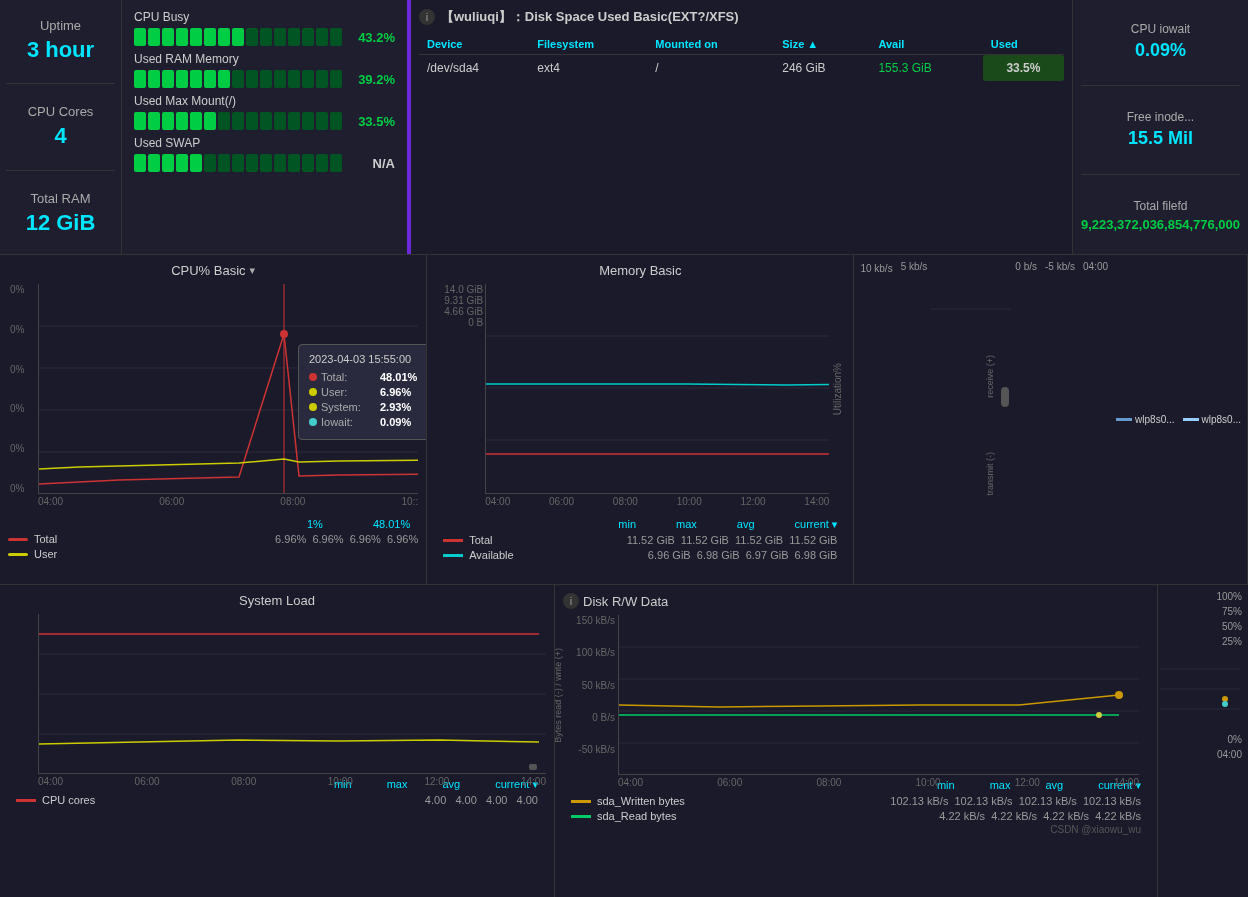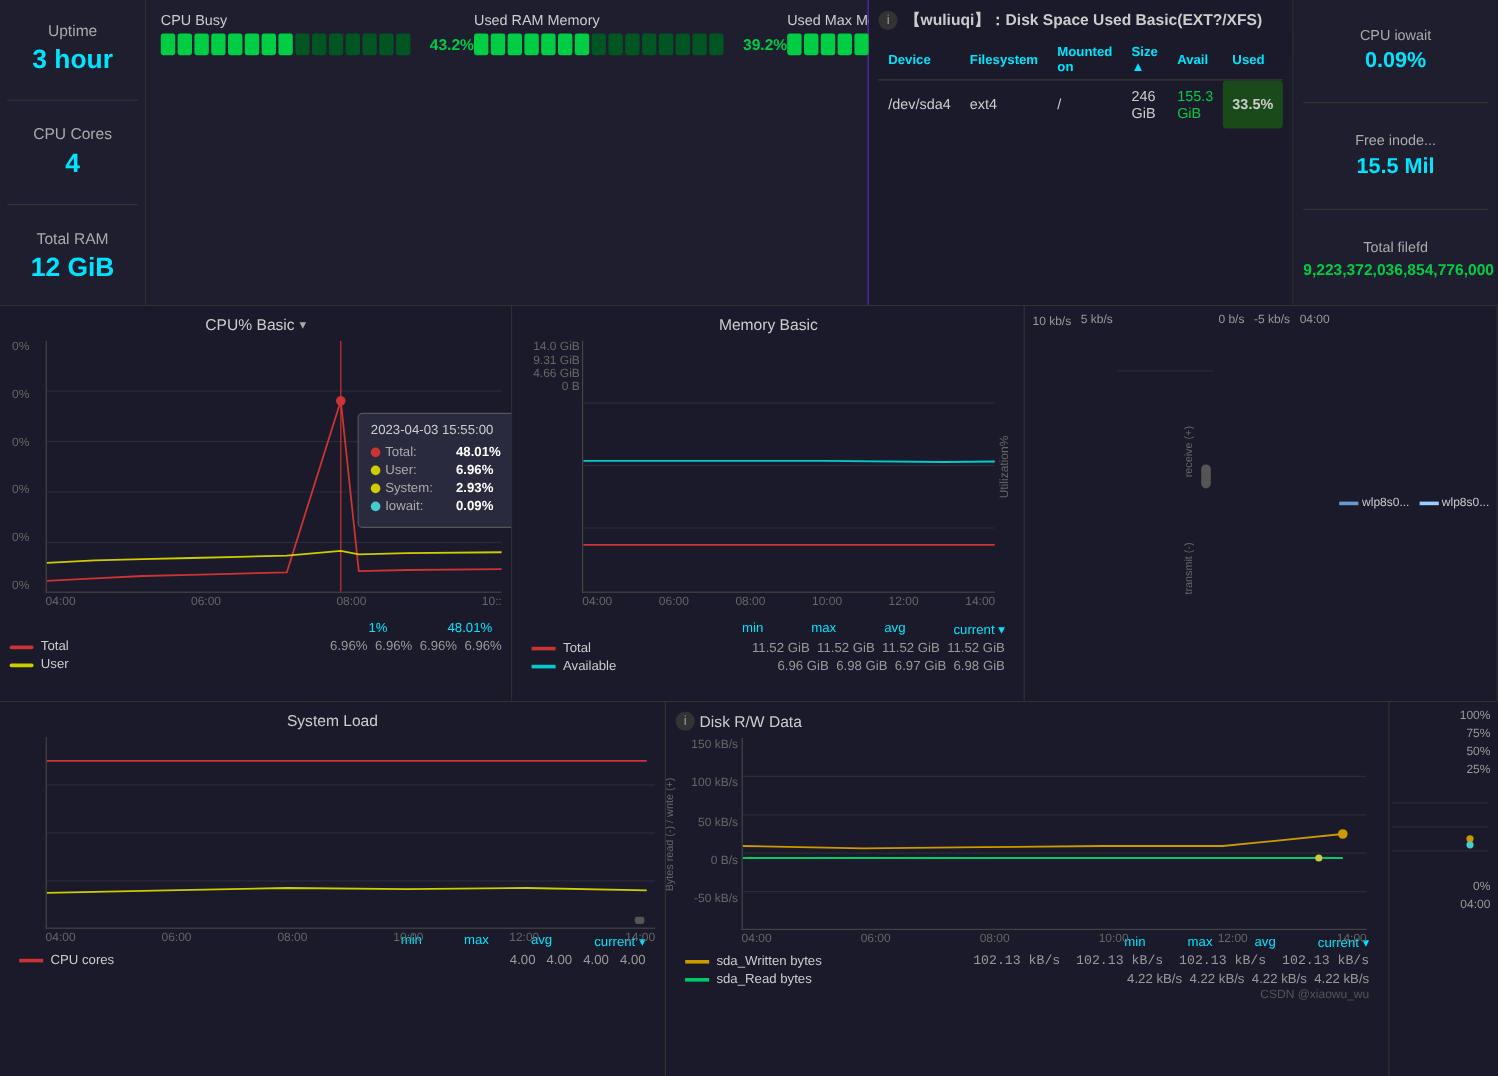--- a/index.html
+++ b/index.html
@@ -56,26 +56,26 @@
 
     .stat-divider {
       width: 100%;
       height: 1px;
       background: #333;
     }
 
     
     .metrics-panel {
       background: #1e1e2e;
-      border-right: 1px solid #6d28d9;
+      border-right: 4px solid #6d28d9;
       padding: 10px 12px;
       min-width: 210px;
       display: flex;
-      flex-direction: row;
-      justify-content: space-between;
+      flex-direction: column;
+      justify-content: flex-start;
     }
 
     .metric-row {
       margin-bottom: 6px;
     }
 
     .metric-title {
       color: #ccc;
       font-size: 12px;
       margin-bottom: 4px;
@@ -742,21 +742,21 @@
       <div style="font-size:11px;padding:4px 8px;">
         <div style="display:flex;justify-content:flex-end;gap:35px;color:#00e5ff;margin-bottom:3px;">
           <span>min</span>
           <span>max</span>
           <span>avg</span>
           <span>current ▾</span>
         </div>
         <div style="display:flex;align-items:center;gap:6px;margin-bottom:3px;">
           <div style="width:20px;height:3px;background:#cc9900;"></div>
           <span style="color:#ccc;min-width:100px;">sda_Written bytes</span>
-          <span style="color:#999;margin-left:auto;font-family:Liberation Mono, monospace;">102.13 kB/s&nbsp;&nbsp;102.13 kB/s&nbsp;&nbsp;102.13 kB/s&nbsp;&nbsp;102.13 kB/s</span>
+          <span style="color:#999;margin-left:auto;">102.13 kB/s&nbsp;&nbsp;102.13 kB/s&nbsp;&nbsp;102.13 kB/s&nbsp;&nbsp;102.13 kB/s</span>
         </div>
         <div style="display:flex;align-items:center;gap:6px;">
           <div style="width:20px;height:3px;background:#00cc66;"></div>
           <span style="color:#ccc;min-width:100px;">sda_Read bytes</span>
           <span style="color:#999;margin-left:auto;">4.22 kB/s&nbsp;&nbsp;4.22 kB/s&nbsp;&nbsp;4.22 kB/s&nbsp;&nbsp;4.22 kB/s</span>
         </div>
 
         <div style="text-align:right;color:#555;font-size:10px;margin-top:2px;">CSDN @xiaowu_wu</div>
       </div>
     </div>

